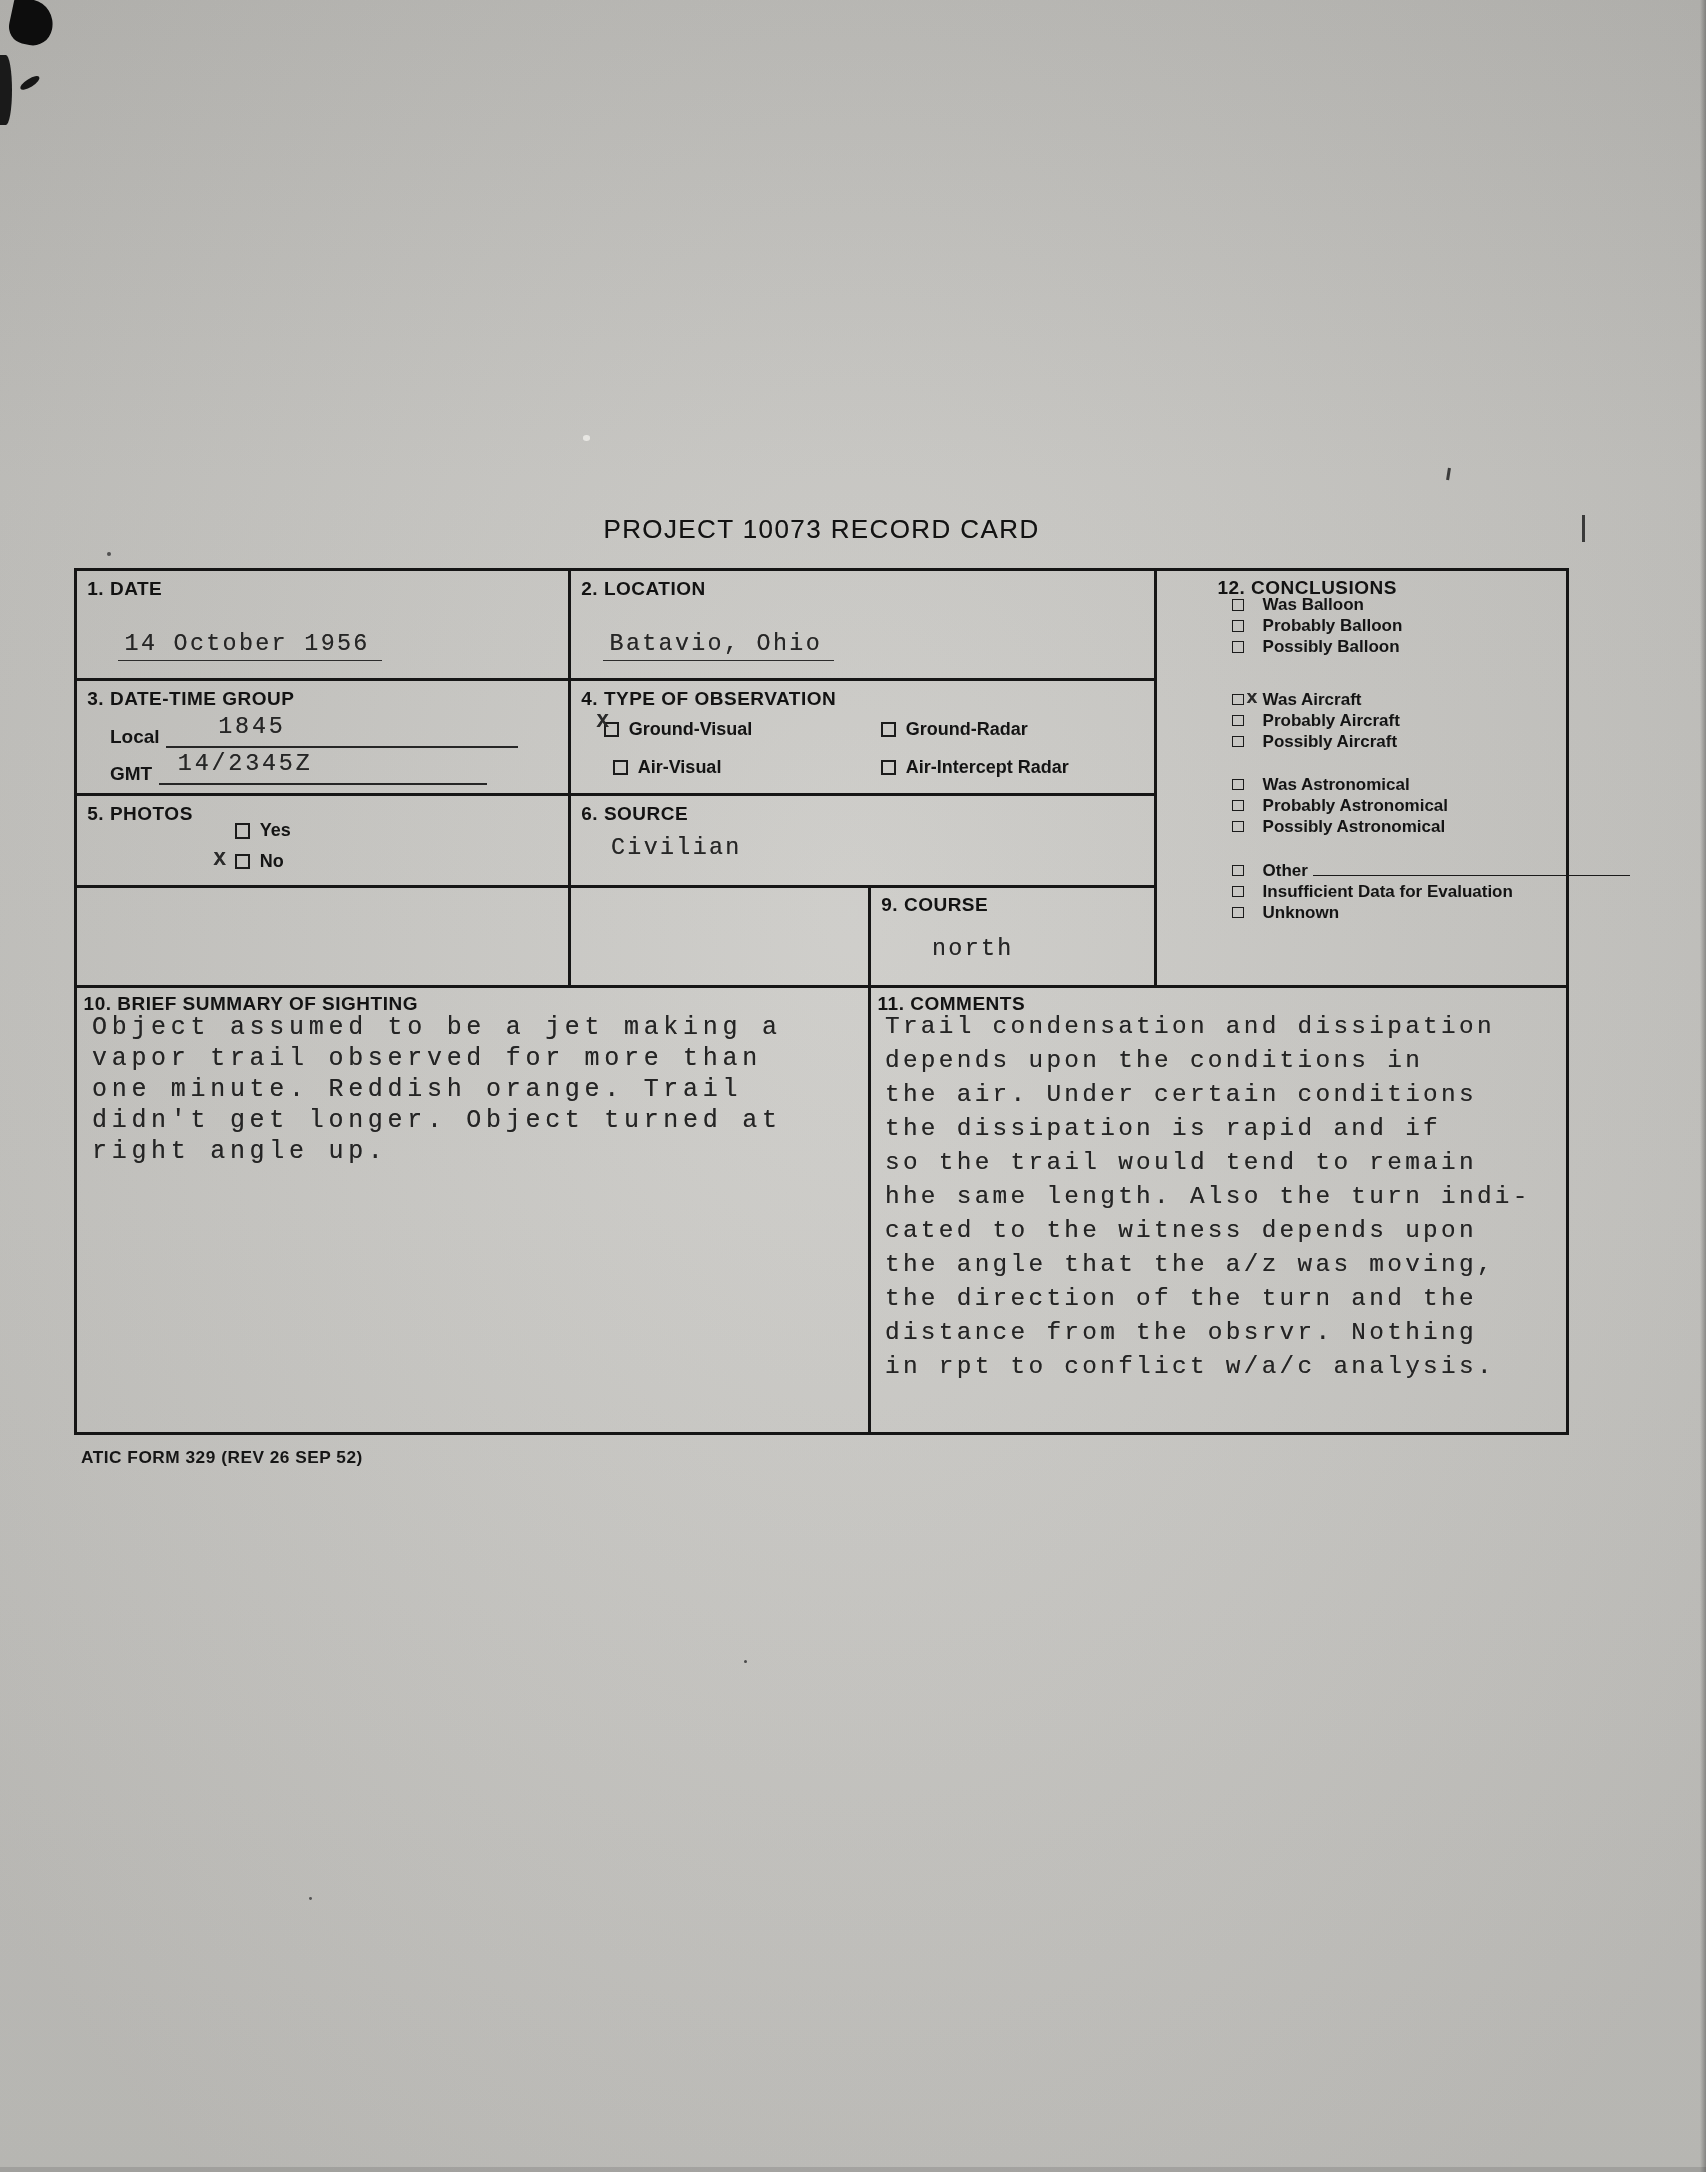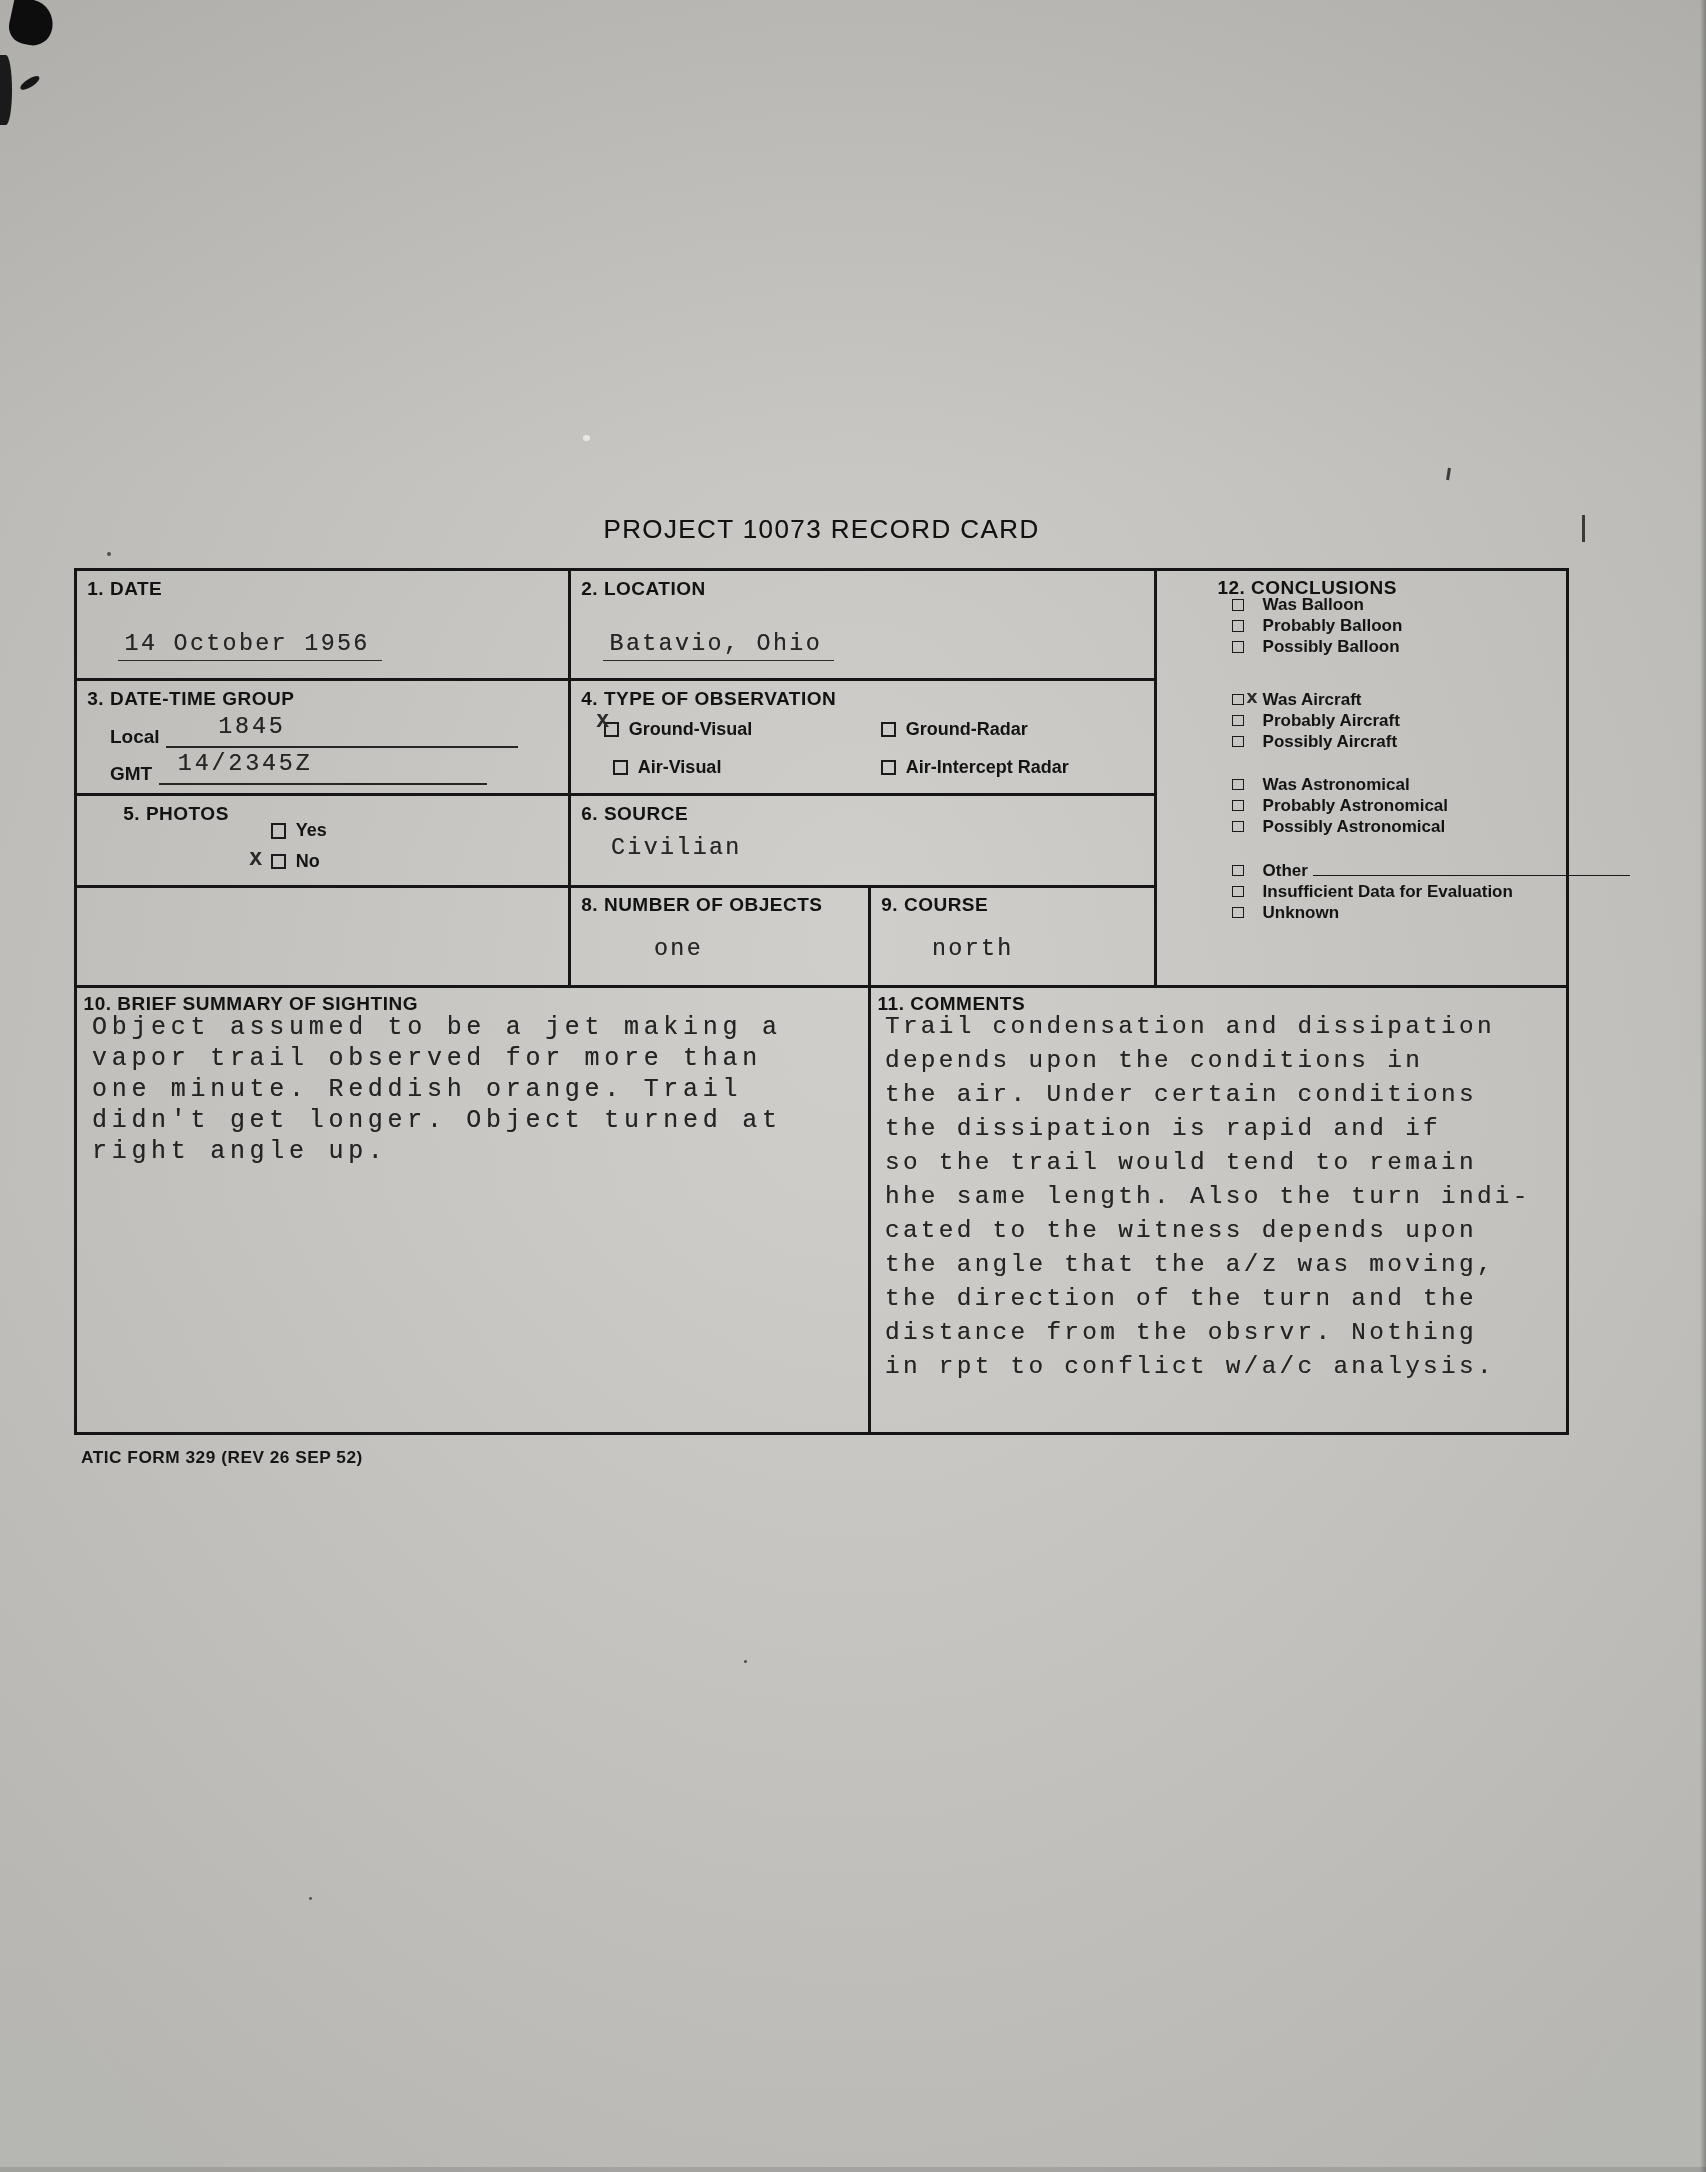--- a/index.html
+++ b/index.html
@@ -53,21 +53,21 @@
   .h2{left:0;top:222px;width:1080px;height:2.8px;}
   .h3{left:0;top:314px;width:1080px;height:2.8px;}
   .h4{left:0;top:414px;width:1489px;height:2.8px;}
 
   .cell{position:absolute;}
   .c-date{left:0;top:0;width:491px;height:107px;}
   .c-loc{left:494px;top:0;width:583px;height:107px;}
   .c-conc{left:1132px;top:0;width:409px;height:414px;padding-left:19px;}
   .c-dtg{left:0;top:110px;width:491px;height:112px;}
   .c-type{left:494px;top:110px;width:583px;height:112px;}
-  .c-photos{left:0;top:225px;width:491px;height:89px;margin-left:36px;}
+  .c-photos{left:0;top:225px;width:491px;height:89px;}
   .c-source{left:494px;top:225px;width:583px;height:114px;}
   .c-len{left:0;top:316px;width:491px;height:98px;}
   .c-num{left:494px;top:316px;width:297px;height:98px;}
   .c-course{left:794px;top:316px;width:283px;height:98px;text-align:center;}
   .c-sum{left:0;top:417px;width:791px;height:444px;}
   .c-com{left:794px;top:417px;width:695px;height:444px;}
 
   .cell-label{
     position:absolute;left:10.3px;top:6.6px;
     font-weight:700;font-size:19px;letter-spacing:0.5px;color:#131313;
@@ -205,24 +205,20 @@
         <span class="olabel">No</span>
       </div>
     </div>
 
     <div class="cell c-source">
       <div class="cell-label">6. SOURCE</div>
       <div class="val type" style="left:40px;top:39px;">Civilian</div>
     </div>
 
 
-    <div class="cell c-num">
-      <div class="cell-label">8. NUMBER OF OBJECTS</div>
-      <div class="val type" style="left:83px;top:49px;">one</div>
-    </div>
 
     <div class="cell c-course">
       <div class="cell-label">9. COURSE</div>
       <div class="val type" style="left:61px;top:49px;">north</div>
     </div>
 
     <div class="cell c-sum">
       <div class="cell-label" style="left:6.6px;top:4.7px;">10. BRIEF SUMMARY OF SIGHTING</div>
       <div class="bigtext sum-text">Object assumed to be a jet making a
 vapor trail observed for more than

